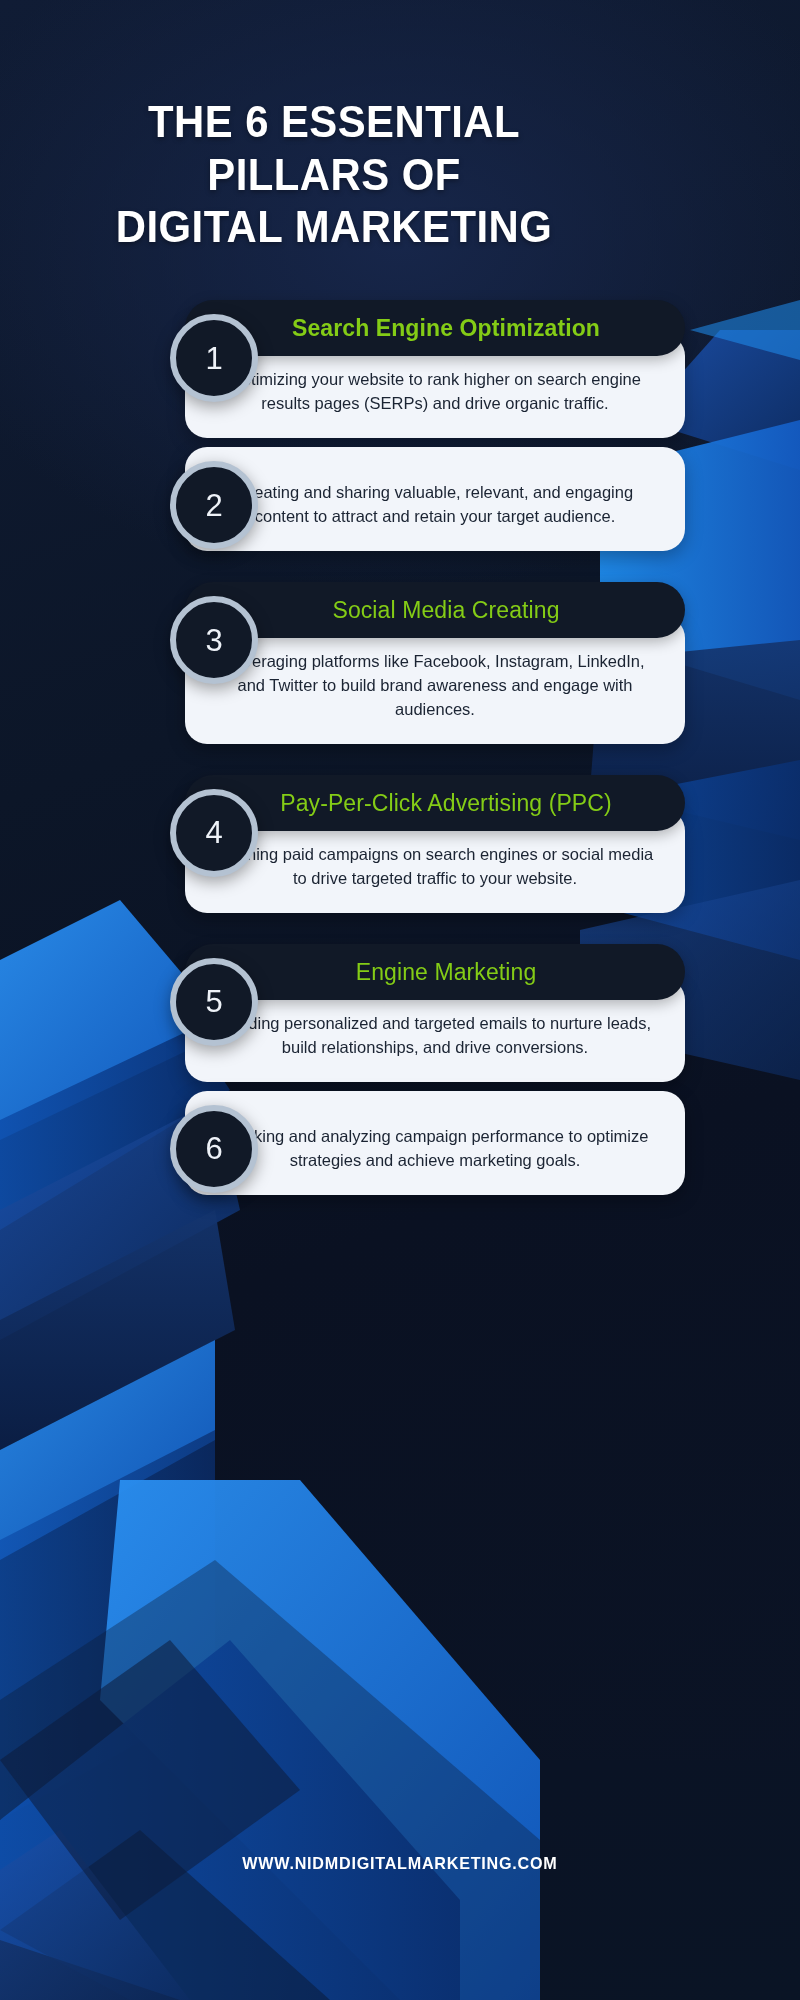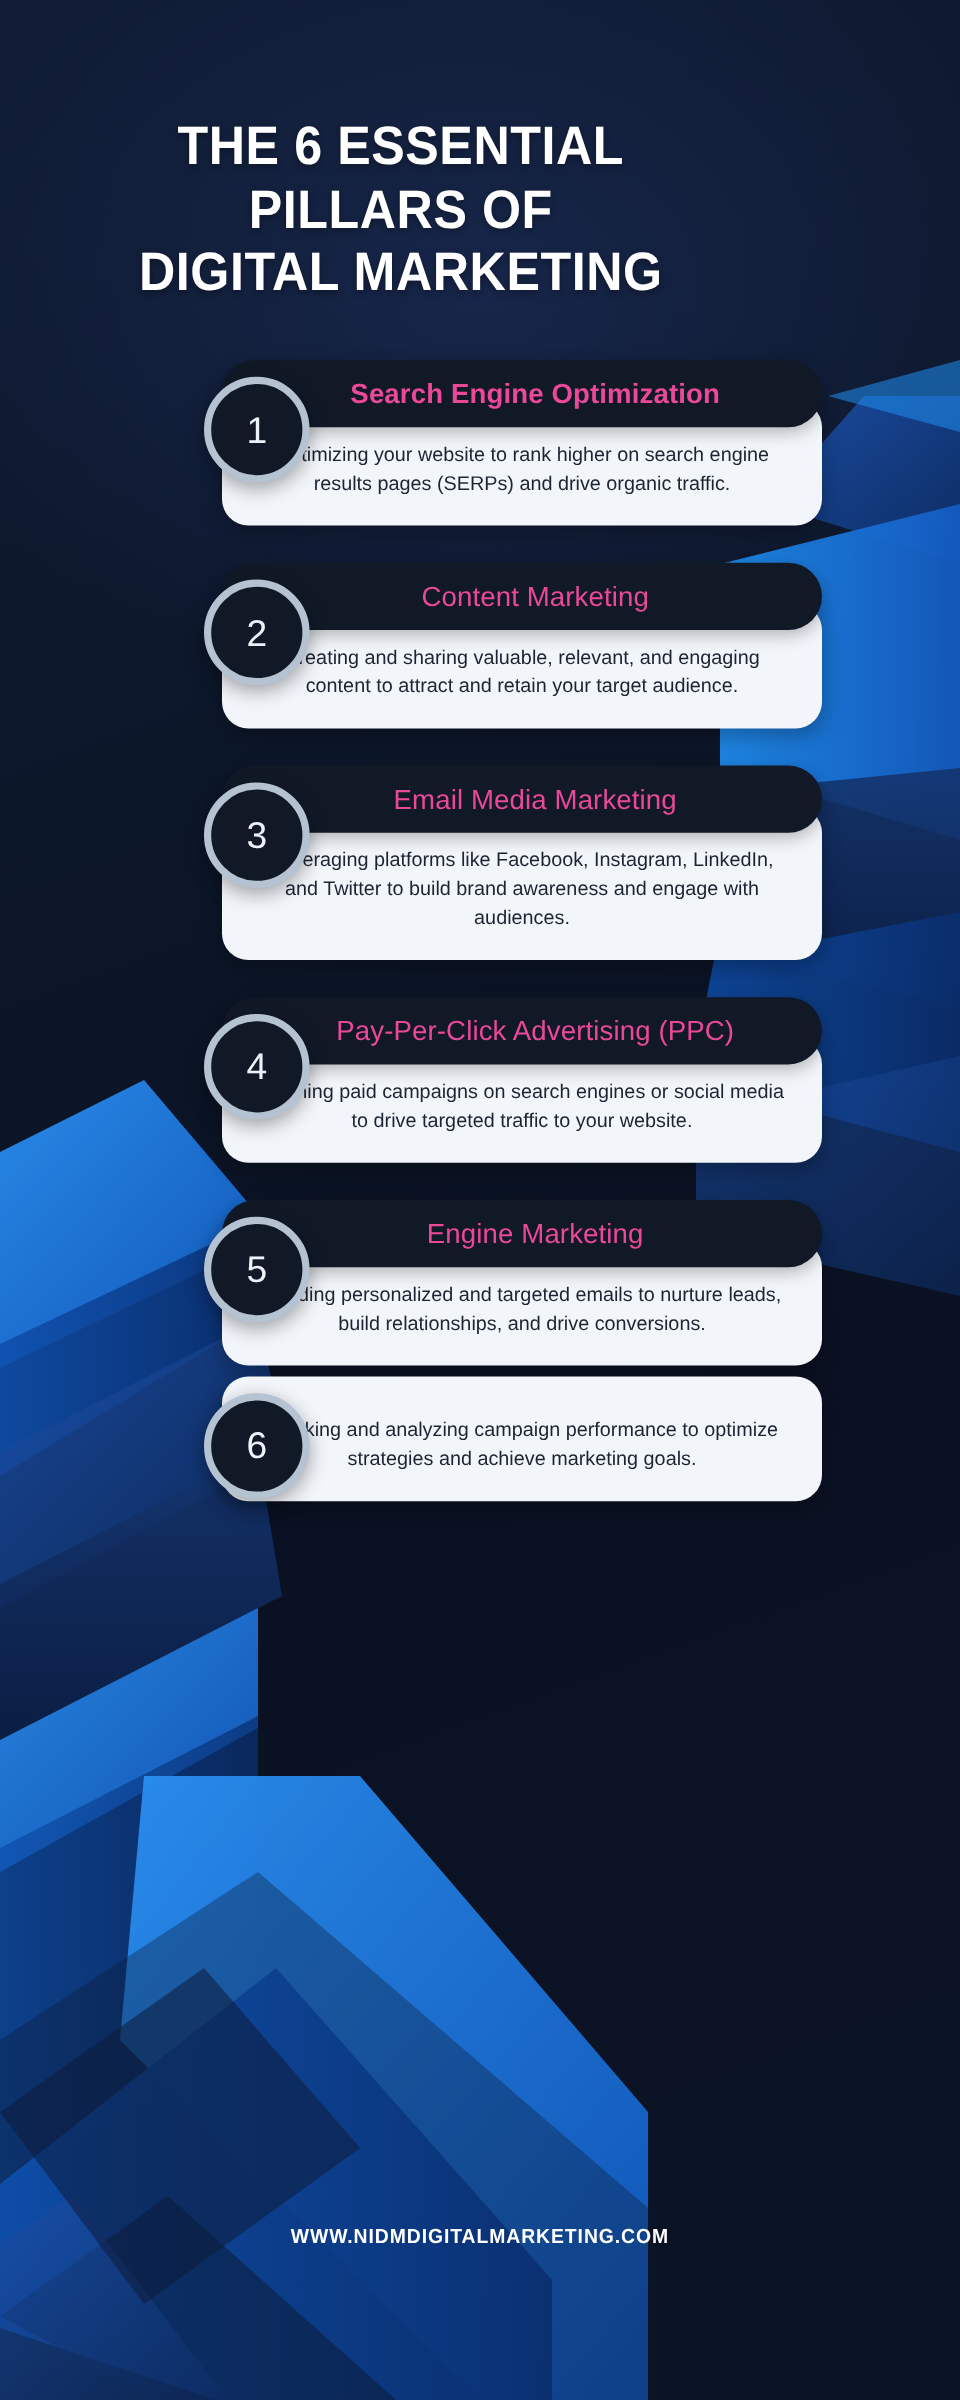--- a/index.html
+++ b/index.html
@@ -58,21 +58,21 @@
     border-radius:28px;
     height:56px;
     display:flex;
     align-items:center;
     justify-content:center;
     padding:0 22px 0 44px;
     z-index:3;
     box-shadow:0 4px 14px rgba(0,0,0,.28);
   }
   .card-head .title {
-    color:#ec4899;
+    color:#84cc16;
     font-size:23px;
     line-height:1.05;
     white-space:nowrap;
     letter-spacing:0.1px;
   }
   .card.bold .card-head .title { font-weight:700; }
 
   .card-body {
     position:relative;
     margin-top:-22px;
@@ -208,36 +208,33 @@
           <p>Optimizing your website to rank higher on search engine results pages (SERPs) and drive organic traffic.</p>
         </div>
       </div>
     </div>
 
     <div class="card">
       <div class="badge">
         <span>2</span>
       </div>
       <div class="card-inner">
-        <div class="card-head">
-          <div class="title">Content Marketing</div>
-        </div>
         <div class="card-body">
           <p>Creating and sharing valuable, relevant, and engaging content to attract and retain your target audience.</p>
         </div>
       </div>
     </div>
 
     <div class="card">
       <div class="badge">
         <span>3</span>
       </div>
       <div class="card-inner">
         <div class="card-head">
-          <div class="title">Email Media Marketing</div>
+          <div class="title">Social Media Creating</div>
         </div>
         <div class="card-body">
           <p>Leveraging platforms like Facebook, Instagram, LinkedIn, and Twitter to build brand awareness and engage with audiences.</p>
         </div>
       </div>
     </div>
 
     <div class="card">
       <div class="badge">
         <span>4</span>

